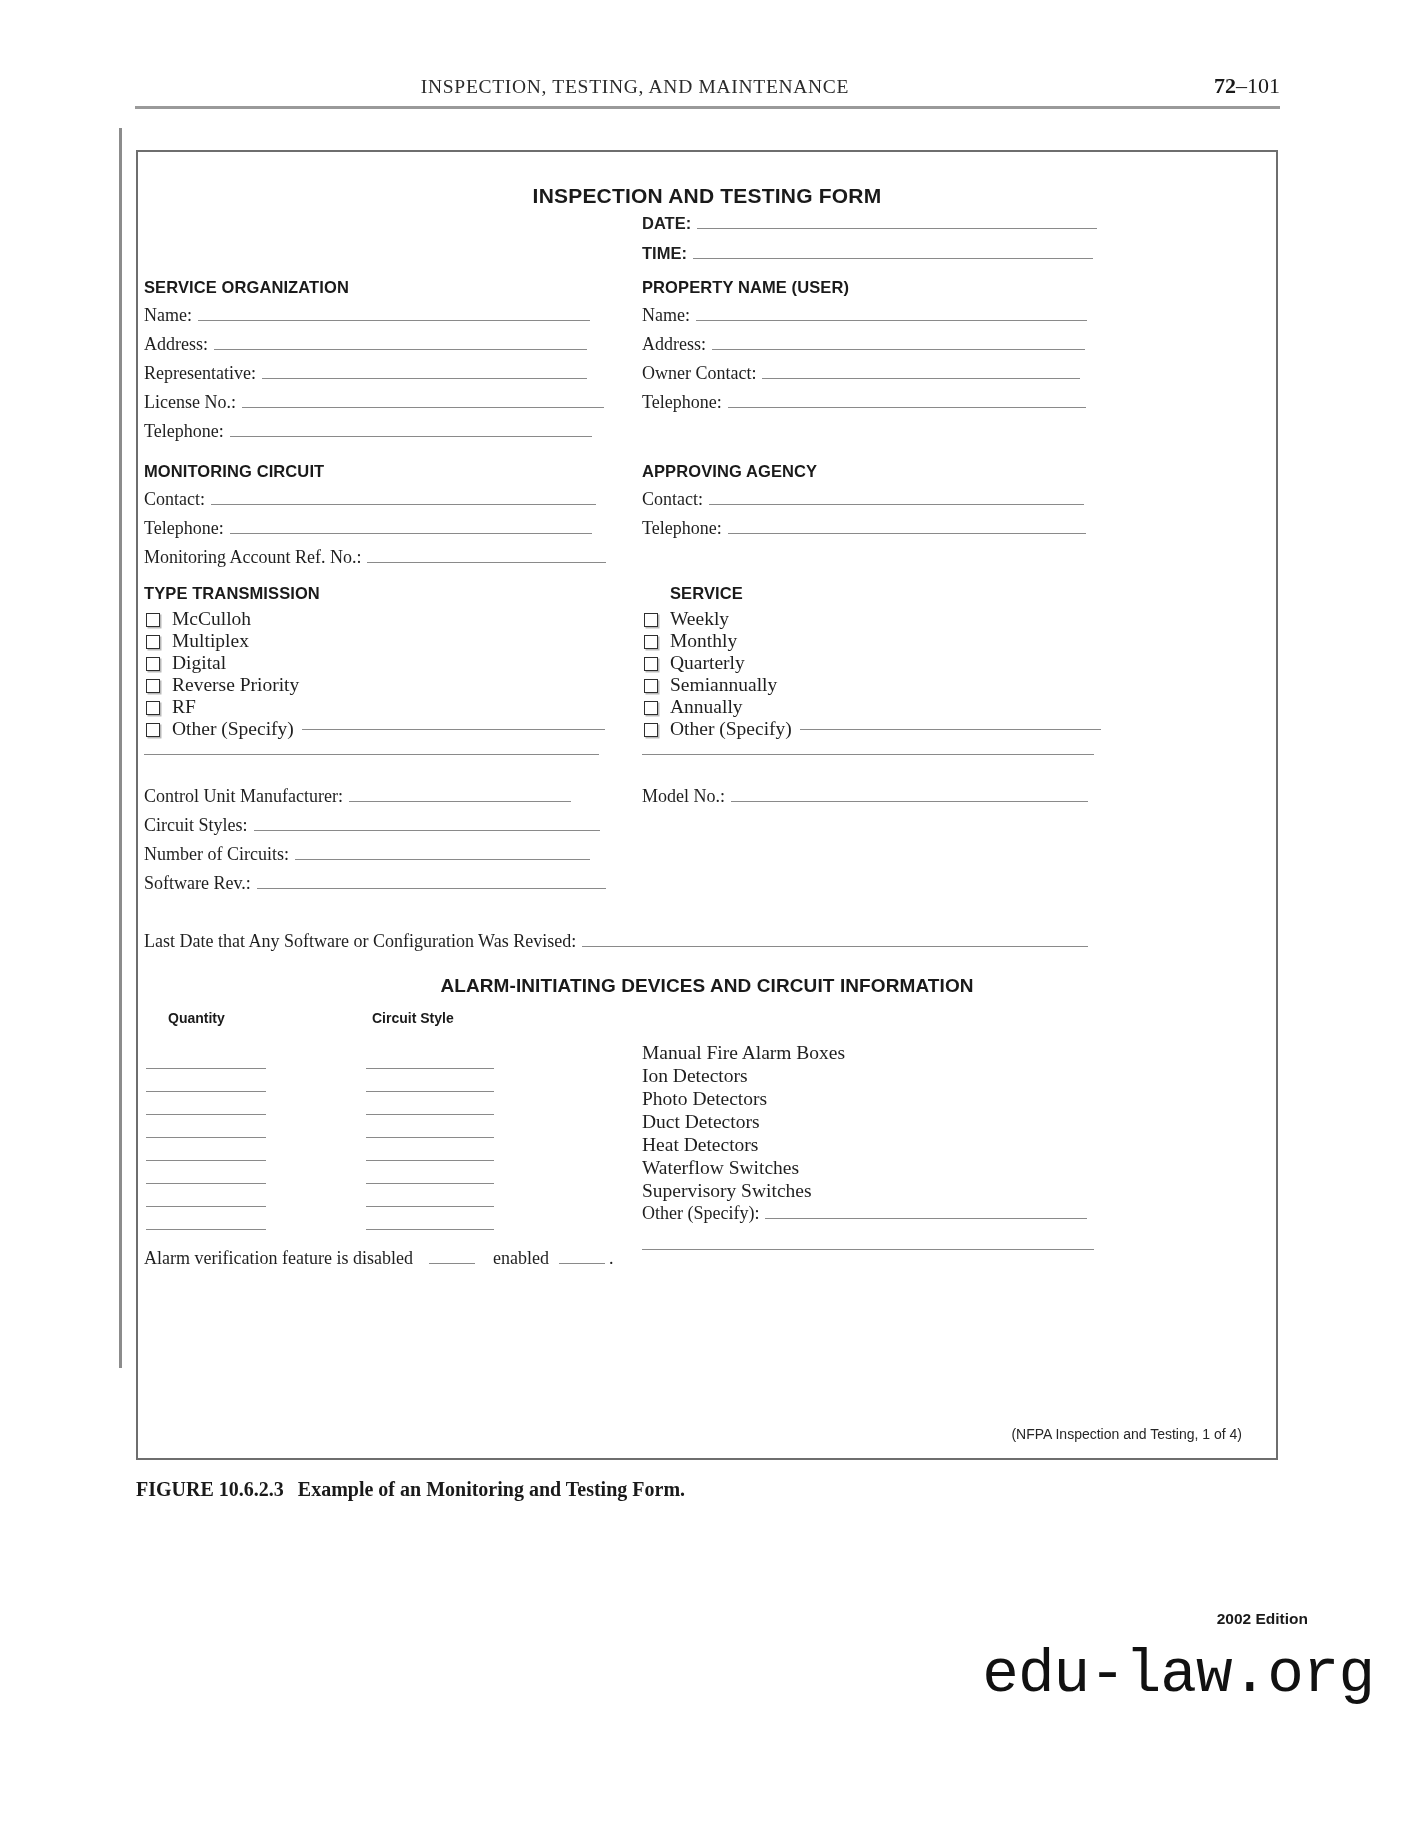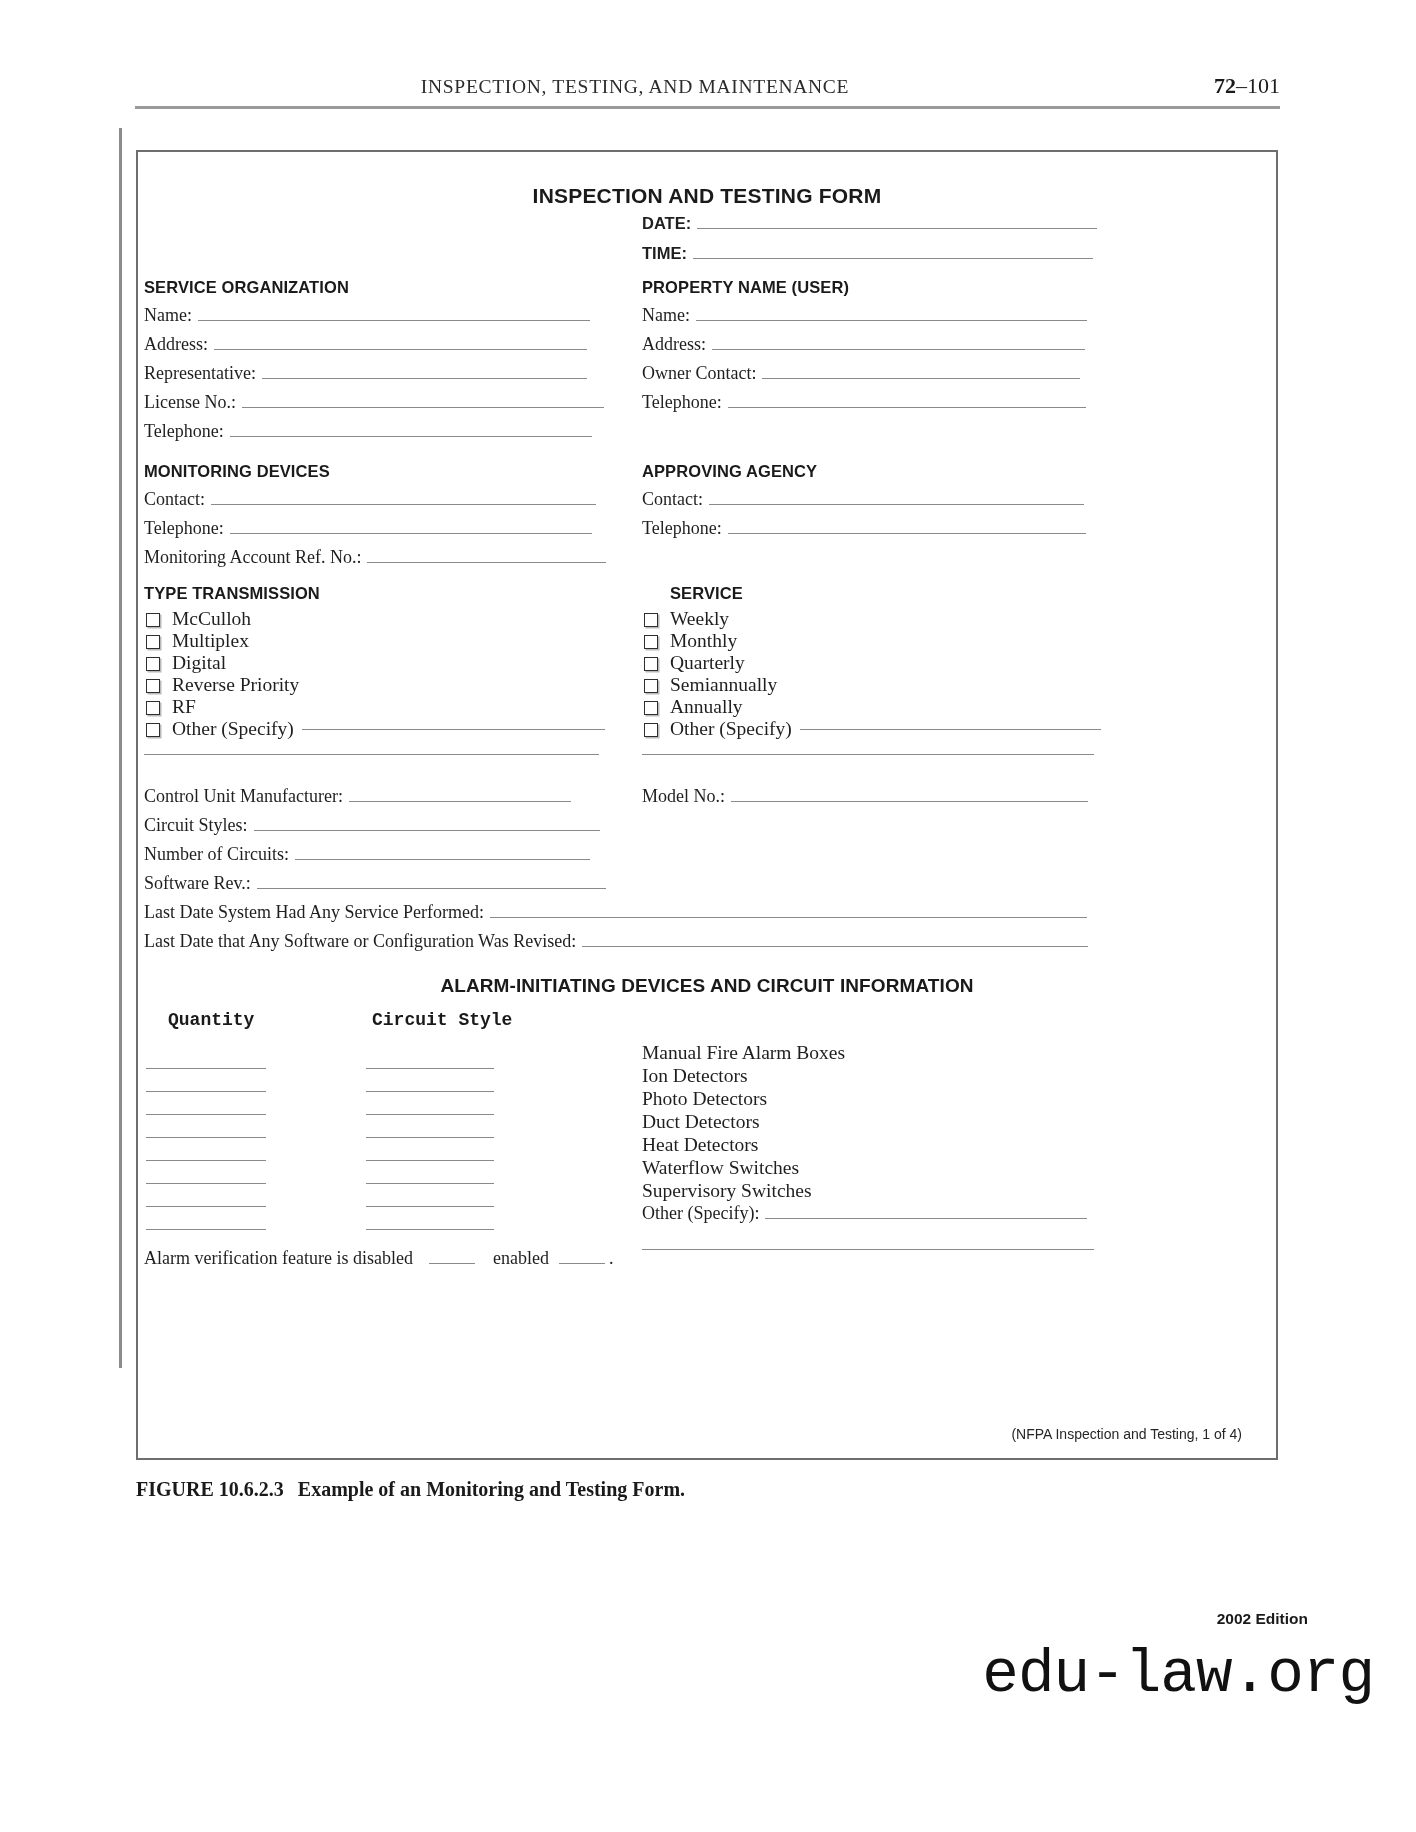--- a/index.html
+++ b/index.html
@@ -106,23 +106,23 @@
     font-family: Liberation Sans, sans-serif;
     font-weight: bold;
     font-size: 19px;
     letter-spacing: 0.1px;
     color: #1a1a1a;
   }
 
   
   .abs { position: absolute; white-space: nowrap; }
   .lbl-bold {
-    font-family: Liberation Mono, monospace;
-    font-weight: bold;
-    font-size: 18px;
+    font-family: Liberation Sans, sans-serif;
+    font-weight: bold;
+    font-size: 14px;
     color: #1a1a1a;
   }
   .kv {
     position: absolute;
     display: flex;
     align-items: baseline;
     white-space: nowrap;
   }
   .kv .k {
     font-family: "Liberation Serif", serif;
@@ -282,21 +282,21 @@
   </div>
   <div class="kv" style="left:504px; top:211px;">
     <span class="k">Owner Contact:</span>
     <span class="rule" style="width:318px;"></span>
   </div>
   <div class="kv" style="left:504px; top:240px;">
     <span class="k">Telephone:</span>
     <span class="rule" style="width:358px;"></span>
   </div>
 
-  <div class="abs sec-head" style="left:6px; top:310px;">MONITORING DEVICES</div>
+  <div class="abs sec-head" style="left:6px; top:310px;">MONITORING CIRCUIT</div>
   <div class="kv" style="left:6px; top:337px;">
     <span class="k">Contact:</span>
     <span class="rule" style="width:385px;"></span>
   </div>
   <div class="kv" style="left:6px; top:366px;">
     <span class="k">Telephone:</span>
     <span class="rule" style="width:362px;"></span>
   </div>
   <div class="kv" style="left:6px; top:395px;">
     <span class="k">Monitoring Account Ref. No.:</span>
@@ -381,24 +381,20 @@
     <span class="k">Number of Circuits:</span>
     <span class="rule" style="width:295px;"></span>
   </div>
   <div class="kv" style="left:6px; top:721px;">
     <span class="k">Software Rev.:</span>
     <span class="rule" style="width:349px;"></span>
   </div>
   <div class="kv" style="left:504px; top:634px;">
     <span class="k">Model No.:</span>
     <span class="rule" style="width:357px;"></span>
-  </div>
-  <div class="kv" style="left:6px; top:750px;">
-    <span class="k">Last Date System Had Any Service Performed:</span>
-    <span class="rule" style="width:597px;"></span>
   </div>
   <div class="kv" style="left:6px; top:779px;">
     <span class="k">Last Date that Any Software or Configuration Was Revised:</span>
     <span class="rule" style="width:506px;"></span>
   </div>
 
   <div class="band-title" style="top:823px;">ALARM-INITIATING DEVICES AND CIRCUIT INFORMATION</div>
 
   <div class="abs lbl-bold" style="left:30px; top:858px;">Quantity</div>
   <div class="abs lbl-bold" style="left:234px; top:858px;">Circuit Style</div>

